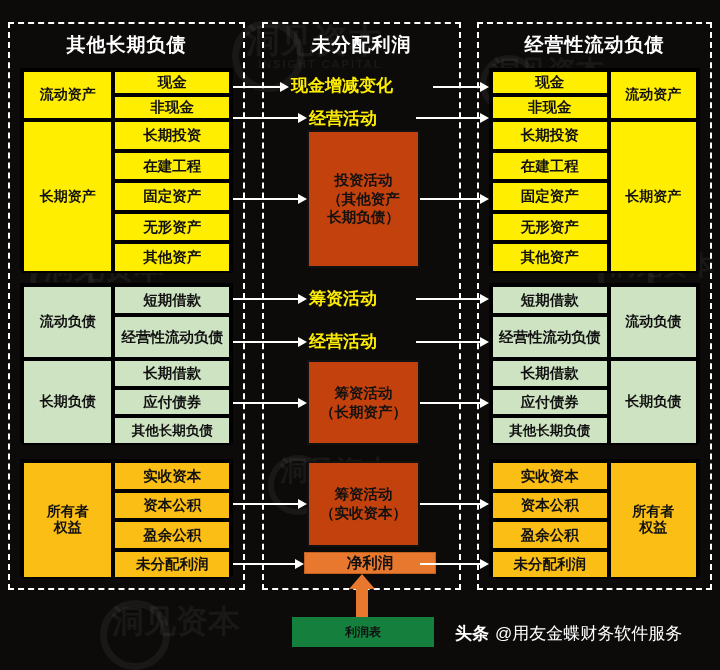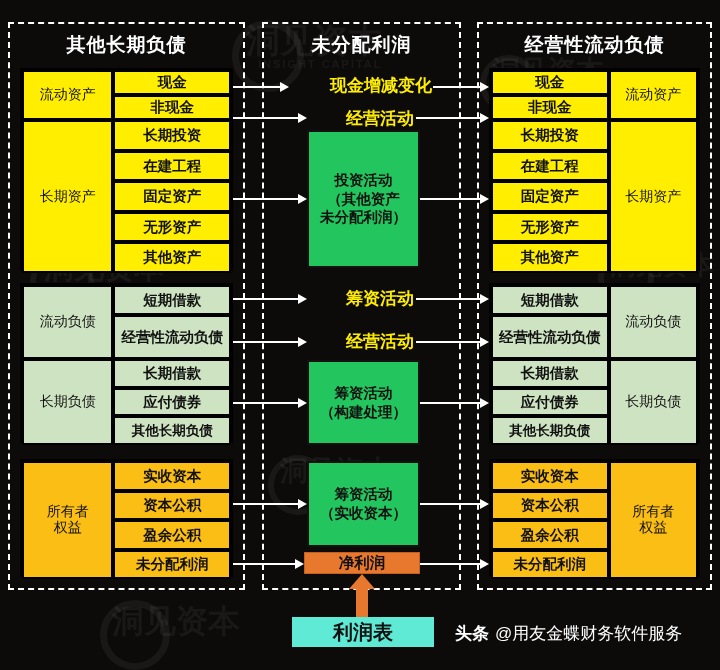--- a/index.html
+++ b/index.html
@@ -14,40 +14,40 @@
   .wm-ring{position:absolute;border-radius:50%;border:7px solid rgba(255,255,255,0.055);
       pointer-events:none;}
   
   .panel{position:absolute;border:2px dashed #ffffff;box-sizing:border-box;}
   .panel-title{position:absolute;text-align:center;color:#ffffff;
       font-weight:bold;font-size:19px;letter-spacing:1px;}
   
   .tbl{position:absolute;box-sizing:border-box;border:2px solid #000;}
   .trow{display:flex;box-sizing:border-box;}
   .cellgrp{box-sizing:border-box;display:flex;align-items:center;justify-content:center;
-      text-align:center;font-weight:normal;color:#111;border:2px solid #000;
+      text-align:center;font-weight:bold;color:#111;border:2px solid #000;
       font-size:14px;line-height:1.12;}
   .cellitem{box-sizing:border-box;display:flex;align-items:center;justify-content:center;
       text-align:center;font-weight:bold;color:#111;border:2px solid #000;
       font-size:14.5px;line-height:1.12;}
   .yel{background:#ffee00;}
   .grn{background:#cde3c1;}
   .org{background:#fbbe14;}
   
-  .flowbox{position:absolute;box-sizing:border-box;background:#22c55e;border:2px solid #111;
+  .flowbox{position:absolute;box-sizing:border-box;background:#c2410c;border:2px solid #111;
       display:flex;align-items:center;justify-content:center;text-align:center;
       color:#111;font-weight:bold;font-size:14.5px;line-height:1.28;}
   .flowlabel{position:absolute;color:#ffee00;font-weight:bold;font-size:17px;
-      white-space:nowrap;text-align:right;}
+      white-space:nowrap;text-align:left;}
   .netprofit{position:absolute;box-sizing:border-box;background:#e8782e;border:1px solid #c2601f;
       display:flex;align-items:center;justify-content:center;color:#111;
       font-weight:bold;font-size:15.5px;}
-  .incomestmt{position:absolute;box-sizing:border-box;background:#5eead4;
+  .incomestmt{position:absolute;box-sizing:border-box;background:#15803d;
       display:flex;align-items:center;justify-content:center;color:#111;
-      font-weight:bold;font-size:20px;}
+      font-weight:bold;font-size:12px;}
   
   .ln{position:absolute;background:#ffffff;height:2px;}
   .ahead{position:absolute;width:0;height:0;border-top:5px solid transparent;
       border-bottom:5px solid transparent;border-left:9px solid #ffffff;}
   .uparrow{position:absolute;}
   
   .credit{position:absolute;color:#ffffff;font-weight:bold;font-size:17px;white-space:nowrap;}
   .credit .at{font-weight:normal;}
 </style>
 </head>
@@ -125,42 +125,42 @@
 <div class="panel" style="left:262px;top:22px;width:199px;height:568px;"></div>
 <div class="panel-title" style="left:262px;top:32px;width:199px;">未分配利润</div>
 
 <div class="flowlabel" style="left:291px;top:74px;width:141px;">现金增减变化</div>
 <div class="flowlabel" style="left:309px;top:107px;width:105px;">经营活动</div>
 
 <div class="flowbox" style="left:307px;top:130px;width:113px;height:138px;">
   <div>
     <div>投资活动</div>
     <div>（其他资产</div>
-    <div>未分配利润）</div>
+    <div>长期负债）</div>
   </div>
 </div>
 
 <div class="flowlabel" style="left:309px;top:287px;width:105px;">筹资活动</div>
 <div class="flowlabel" style="left:309px;top:330px;width:105px;">经营活动</div>
 
 <div class="flowbox" style="left:307px;top:360px;width:113px;height:85px;">
   <div>
     <div>筹资活动</div>
-    <div>（构建处理）</div>
+    <div>（长期资产）</div>
   </div>
 </div>
 
 <div class="flowbox" style="left:307px;top:461px;width:113px;height:86px;">
   <div>
     <div>筹资活动</div>
     <div>（实收资本）</div>
   </div>
 </div>
 
-<div class="netprofit" style="left:304px;top:552px;width:116px;height:22px;">净利润</div>
+<div class="netprofit" style="left:304px;top:552px;width:132px;height:22px;">净利润</div>
 
 <svg class="uparrow" style="left:348px;top:574px;width:28px;height:44px;" viewBox="0 0 28 44">
   <polygon points="14,0 27,15 20,15 20,44 8,44 8,15 1,15" fill="#e8782e"></polygon>
 </svg>
 
 <div class="incomestmt" style="left:292px;top:617px;width:142px;height:30px;">利润表</div>
 
 <div class="panel" style="left:477px;top:22px;width:235px;height:568px;"></div>
 <div class="panel-title" style="left:477px;top:32px;width:235px;">经营性流动负债</div>
 

